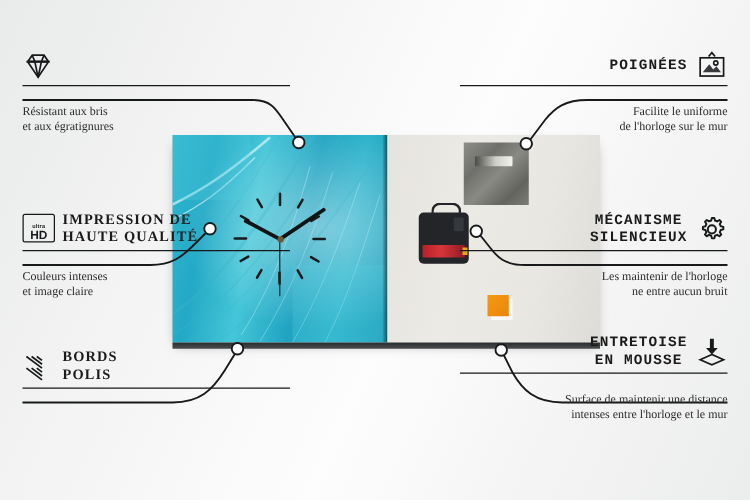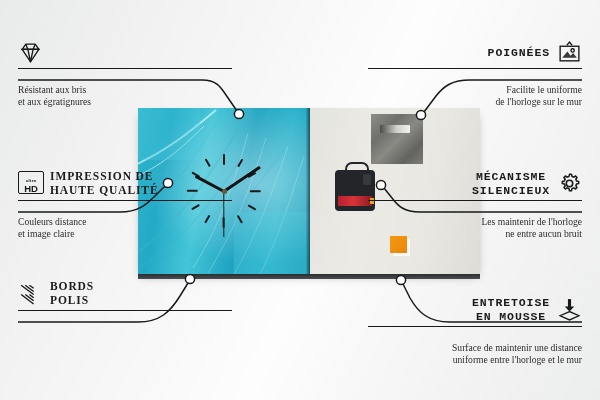--- a/index.html
+++ b/index.html
@@ -94,21 +94,21 @@
   }
   .callout.right .desc{text-align:right;}
   .ico{width:25px;height:25px;flex:0 0 25px;display:block;}
   .ico svg{display:block;width:25px;height:25px;}
 
   #c1{left:18px;top:40px;}
   #c2{left:18px;top:170px;}
   #c3{left:18px;top:280px;}
   #c4{right:18px;top:40px;}
   #c5{right:18px;top:170px;}
-  #c6{right:18px;top:296px;}
+  #c6{right:18px;top:268px;}
 
   #c1 .rule,#c2 .rule,#c3 .rule{width:214px;}
   #c4 .rule,#c5 .rule,#c6 .rule{width:214px;}
 
   svg.links{position:absolute;inset:0;width:600px;height:400px;pointer-events:none;}
   svg.links path{fill:none;stroke:#17191a;stroke-width:1.5;}
   svg.links circle{fill:#ffffff;stroke:#17191a;stroke-width:1.5;}
 
   .hdbox{
     width:24px;height:21px;border:1.6px solid #17191a;border-radius:2px;
@@ -255,21 +255,21 @@
           <span class="u">ultra</span>
           <span class="h">HD</span>
         </span>
       </span>
       <span class="ttl">
         <span>IMPRESSION DE</span><br><span>HAUTE QUALITÉ</span>
       </span>
     </div>
     <div class="rule"></div>
     <div class="desc">
-      <span>Couleurs distance</span><br><span>et image claire</span>
+      <span>Couleurs intenses</span><br><span>et image claire</span>
     </div>
   </div>
 
   <div class="callout left" id="c3">
     <div class="head">
       <span class="ico">
         <svg viewBox="0 0 24 24" fill="none" stroke="#17191a" stroke-width="1.3">
           <path d="M3 4 L15 13"></path>
             <path d="M7 4 L15 10"></path>
             <path d="M11 4 L15 7"></path>
@@ -332,17 +332,17 @@
         <svg viewBox="0 0 24 24" fill="none" stroke="#17191a" stroke-width="1.3">
           <path d="M12 2 v8" stroke-width="3"></path>
           <path d="M7.5 9 L12 14 L16.5 9 Z" fill="#17191a" stroke="none"></path>
           <path d="M12 14 L3 18 L12 22 L21 18 Z"></path>
           <path d="M3 18 v2 L12 24" opacity=".0"></path>
         </svg>
       </span>
     </div>
     <div class="rule"></div>
     <div class="desc">
-      <span>Surface de maintenir une distance</span><br><span>uniforme entre l'horloge et le mur</span>
+      <span>Surface de maintenir une distance</span><br><span>intenses entre l'horloge et le mur</span>
     </div>
   </div>
 
 </div>
 
 </body></html>

